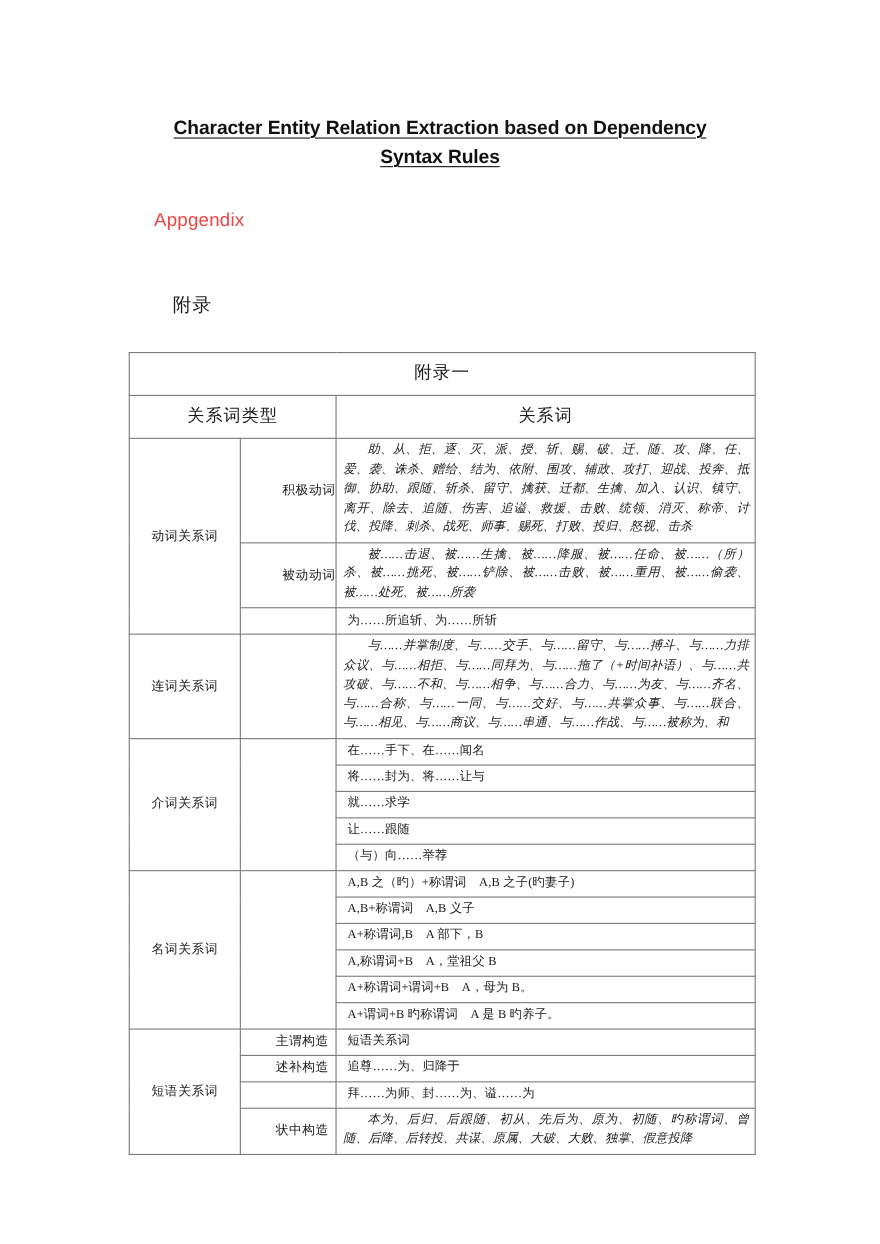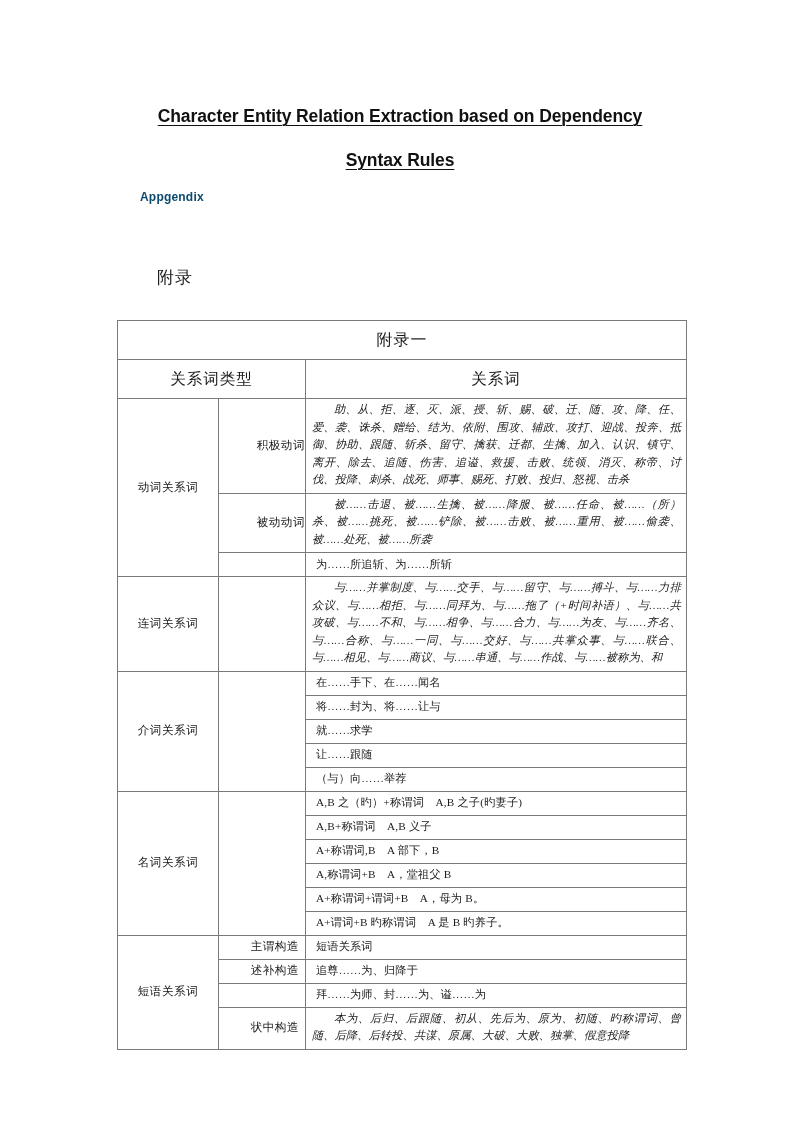--- a/index.html
+++ b/index.html
@@ -37,31 +37,29 @@
     line-height: 26px;
     color: #111;
   }
   .doc-title .tline {
     display: block;
     text-decoration: underline;
     text-underline-offset: 3px;
     text-decoration-thickness: 1px;
   }
   .doc-title .tline.l2 {
-    margin-top: 18px;
   }
   .subtitle-en {
     position: absolute;
     left: 140px;
     top: 190px;
     font-family: "Liberation Sans", "DejaVu Sans", sans-serif;
-    font-size: 12px;
-    color: #0c4a6e;
+    font-size: 17px;
+    color: #ef4444;
     letter-spacing: 0.2px;
-    font-weight: bold;
   }
   .subtitle-cn {
     position: absolute;
     left: 140px;
     top: 266px;
     font-family: "Liberation Serif", "DejaVu Serif", serif;
     font-size: 17px;
     color: #1a1a1a;
     letter-spacing: 1px;
     margin-left: 17px;

